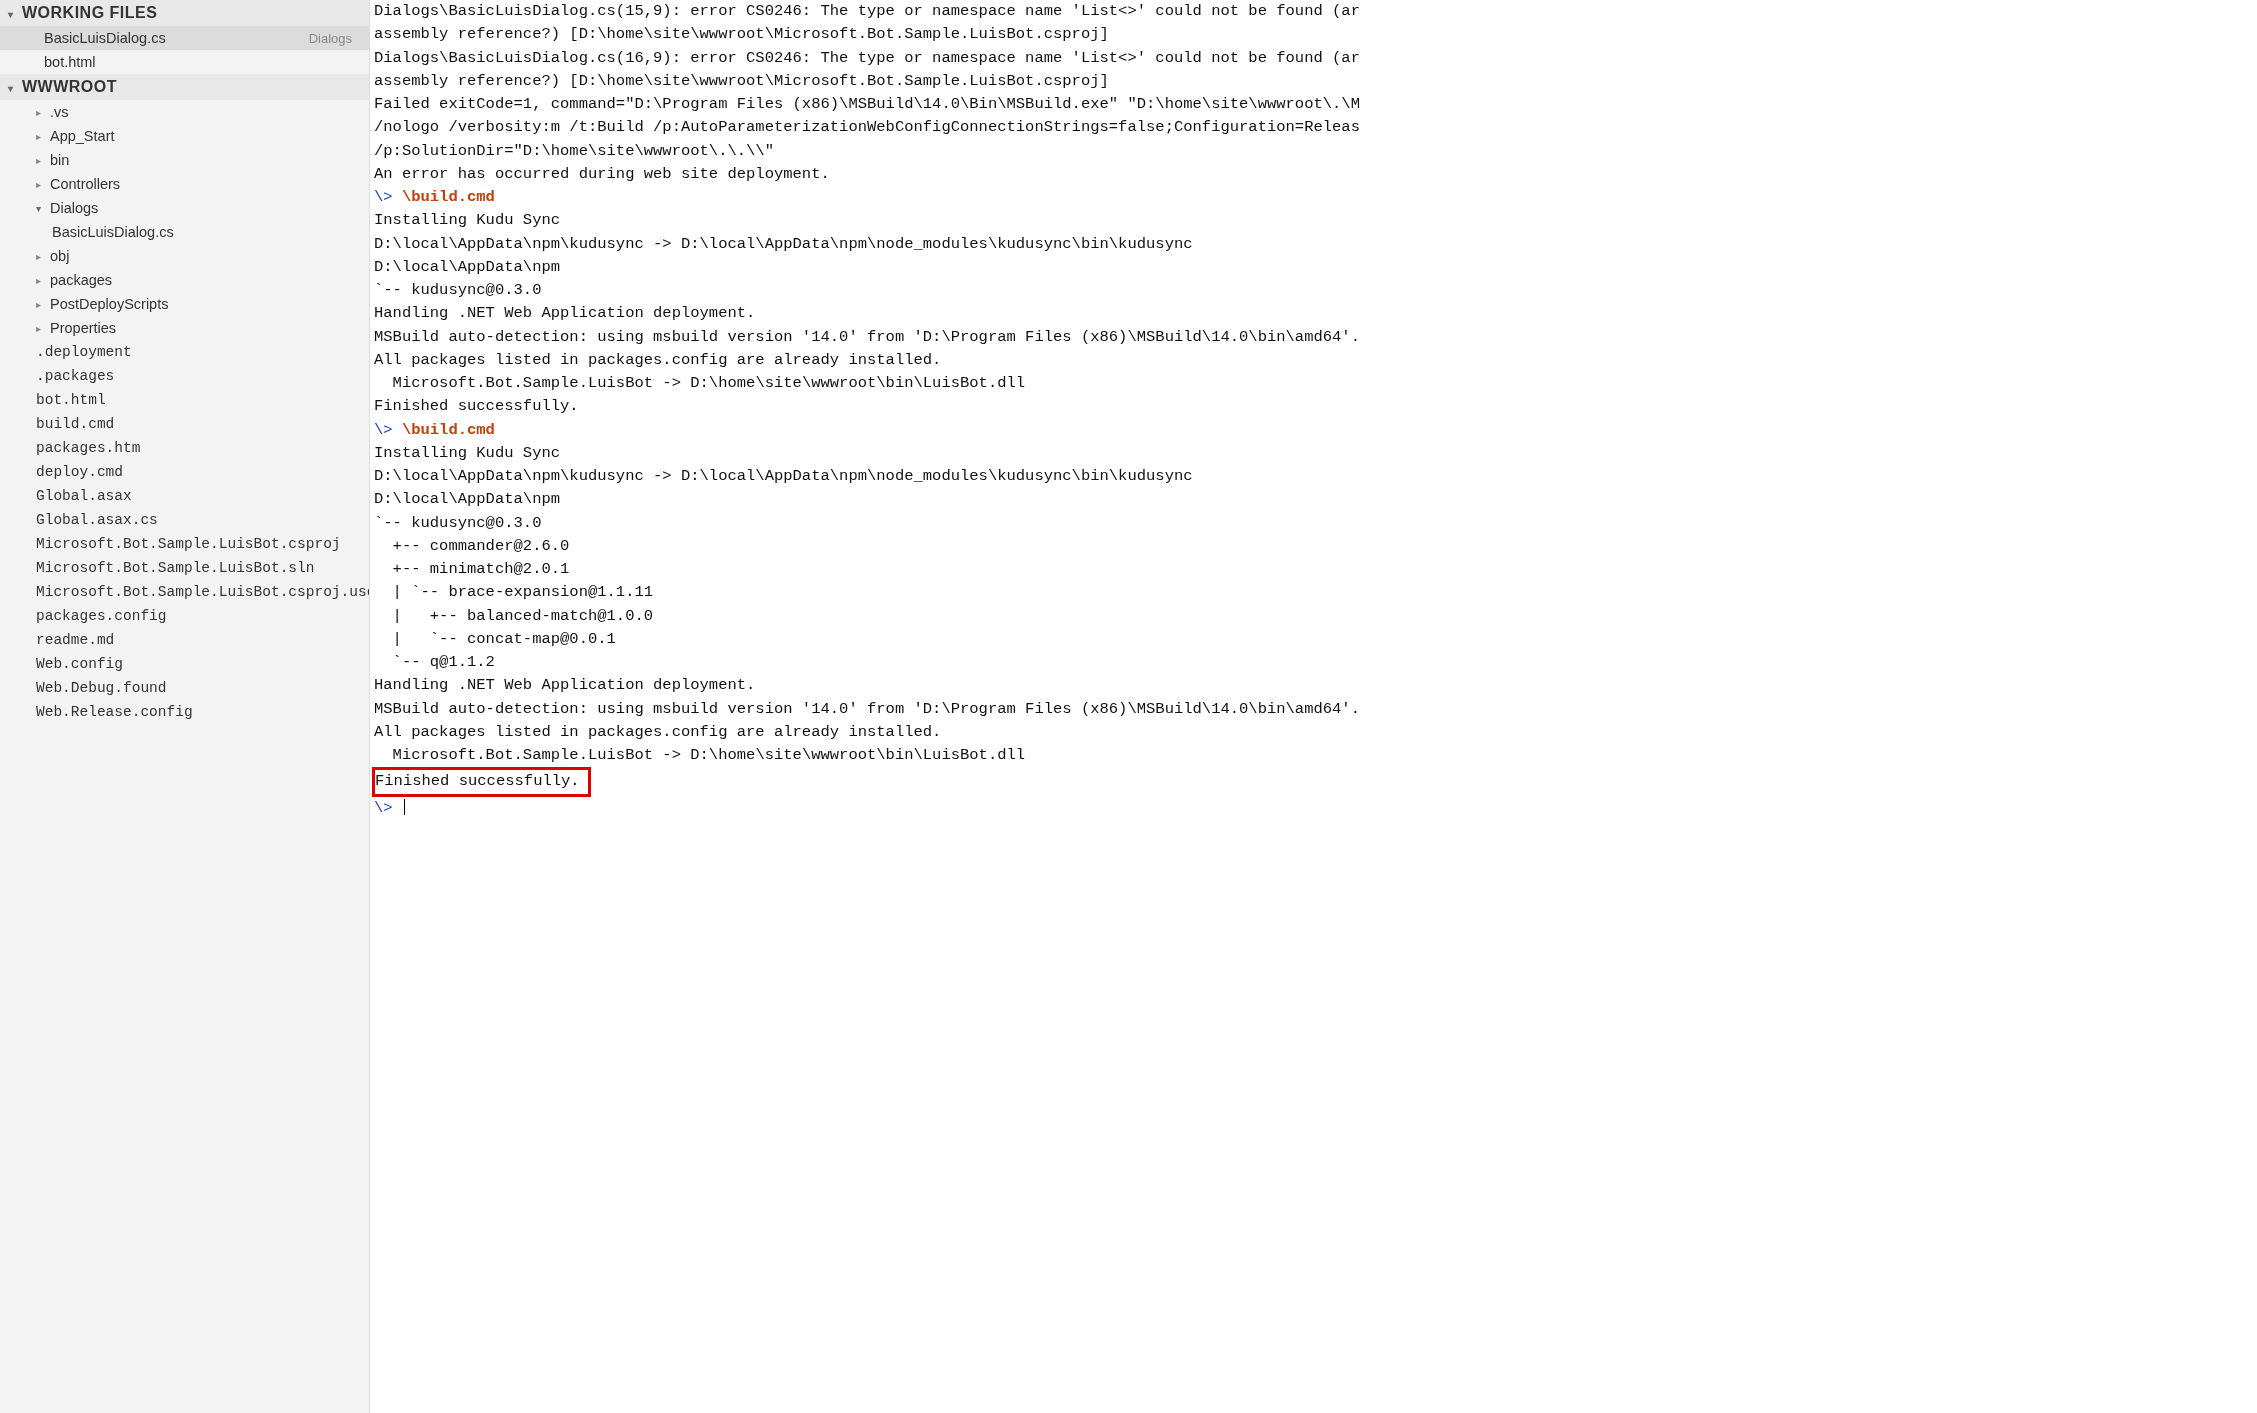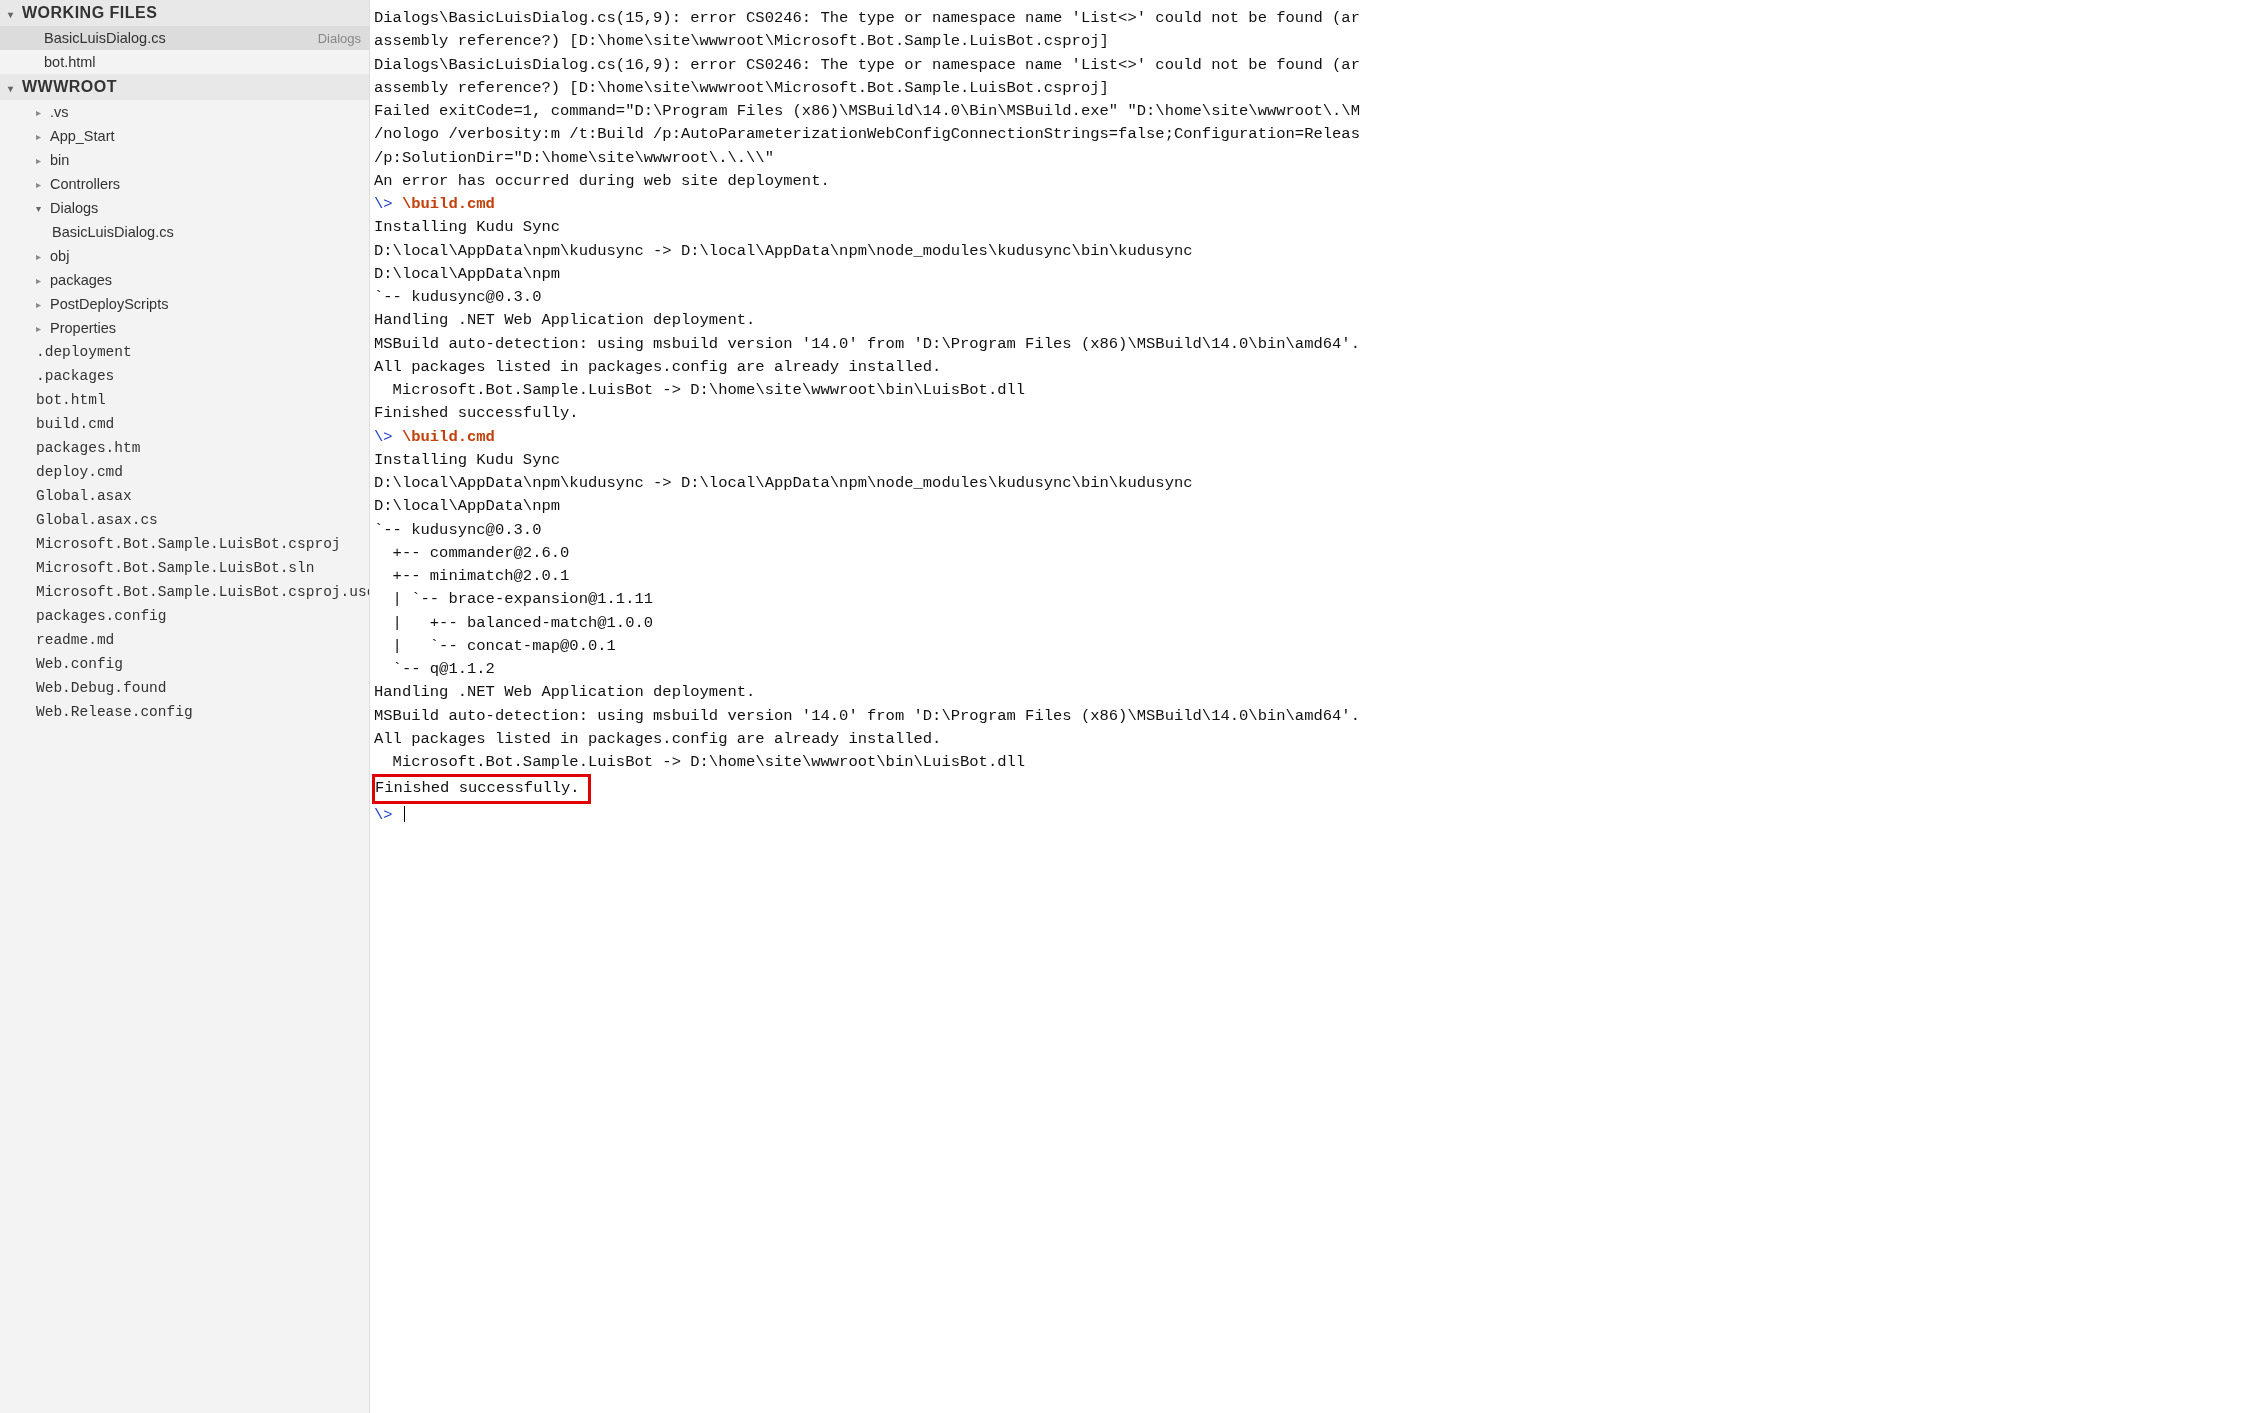--- a/index.html
+++ b/index.html
@@ -33,21 +33,21 @@
       text-transform: uppercase;
       cursor: pointer;
     }
     .section-header .caret {
       width: 14px;
       display: inline-block;
     }
     .tree-item {
       display: flex;
       align-items: center;
-      padding: 4px 8px 4px 20px;
+      padding: 4px 17px 4px 20px;
       color: #333;
       cursor: pointer;
       font-size: 14.5px;
     }
     .tree-item .caret {
       width: 14px;
       display: inline-block;
       color: #888;
       font-size: 11px;
     }
@@ -71,21 +71,21 @@
     .tree-item.file-indent {
       padding-left: 36px;
       font-family: Liberation Mono, monospace;
     }
     .console {
       flex: 1;
       background: #ffffff;
       font-family: Consolas, "Courier New", monospace;
       font-size: 15.5px;
       line-height: 1.5;
-      padding: 7px 4px;
+      padding: 0 4px;
       overflow: hidden;
       white-space: pre;
       color: #111;
     }
     .console .line {
       white-space: pre;
     }
     .console .underline {
     }
     .console .prompt {

